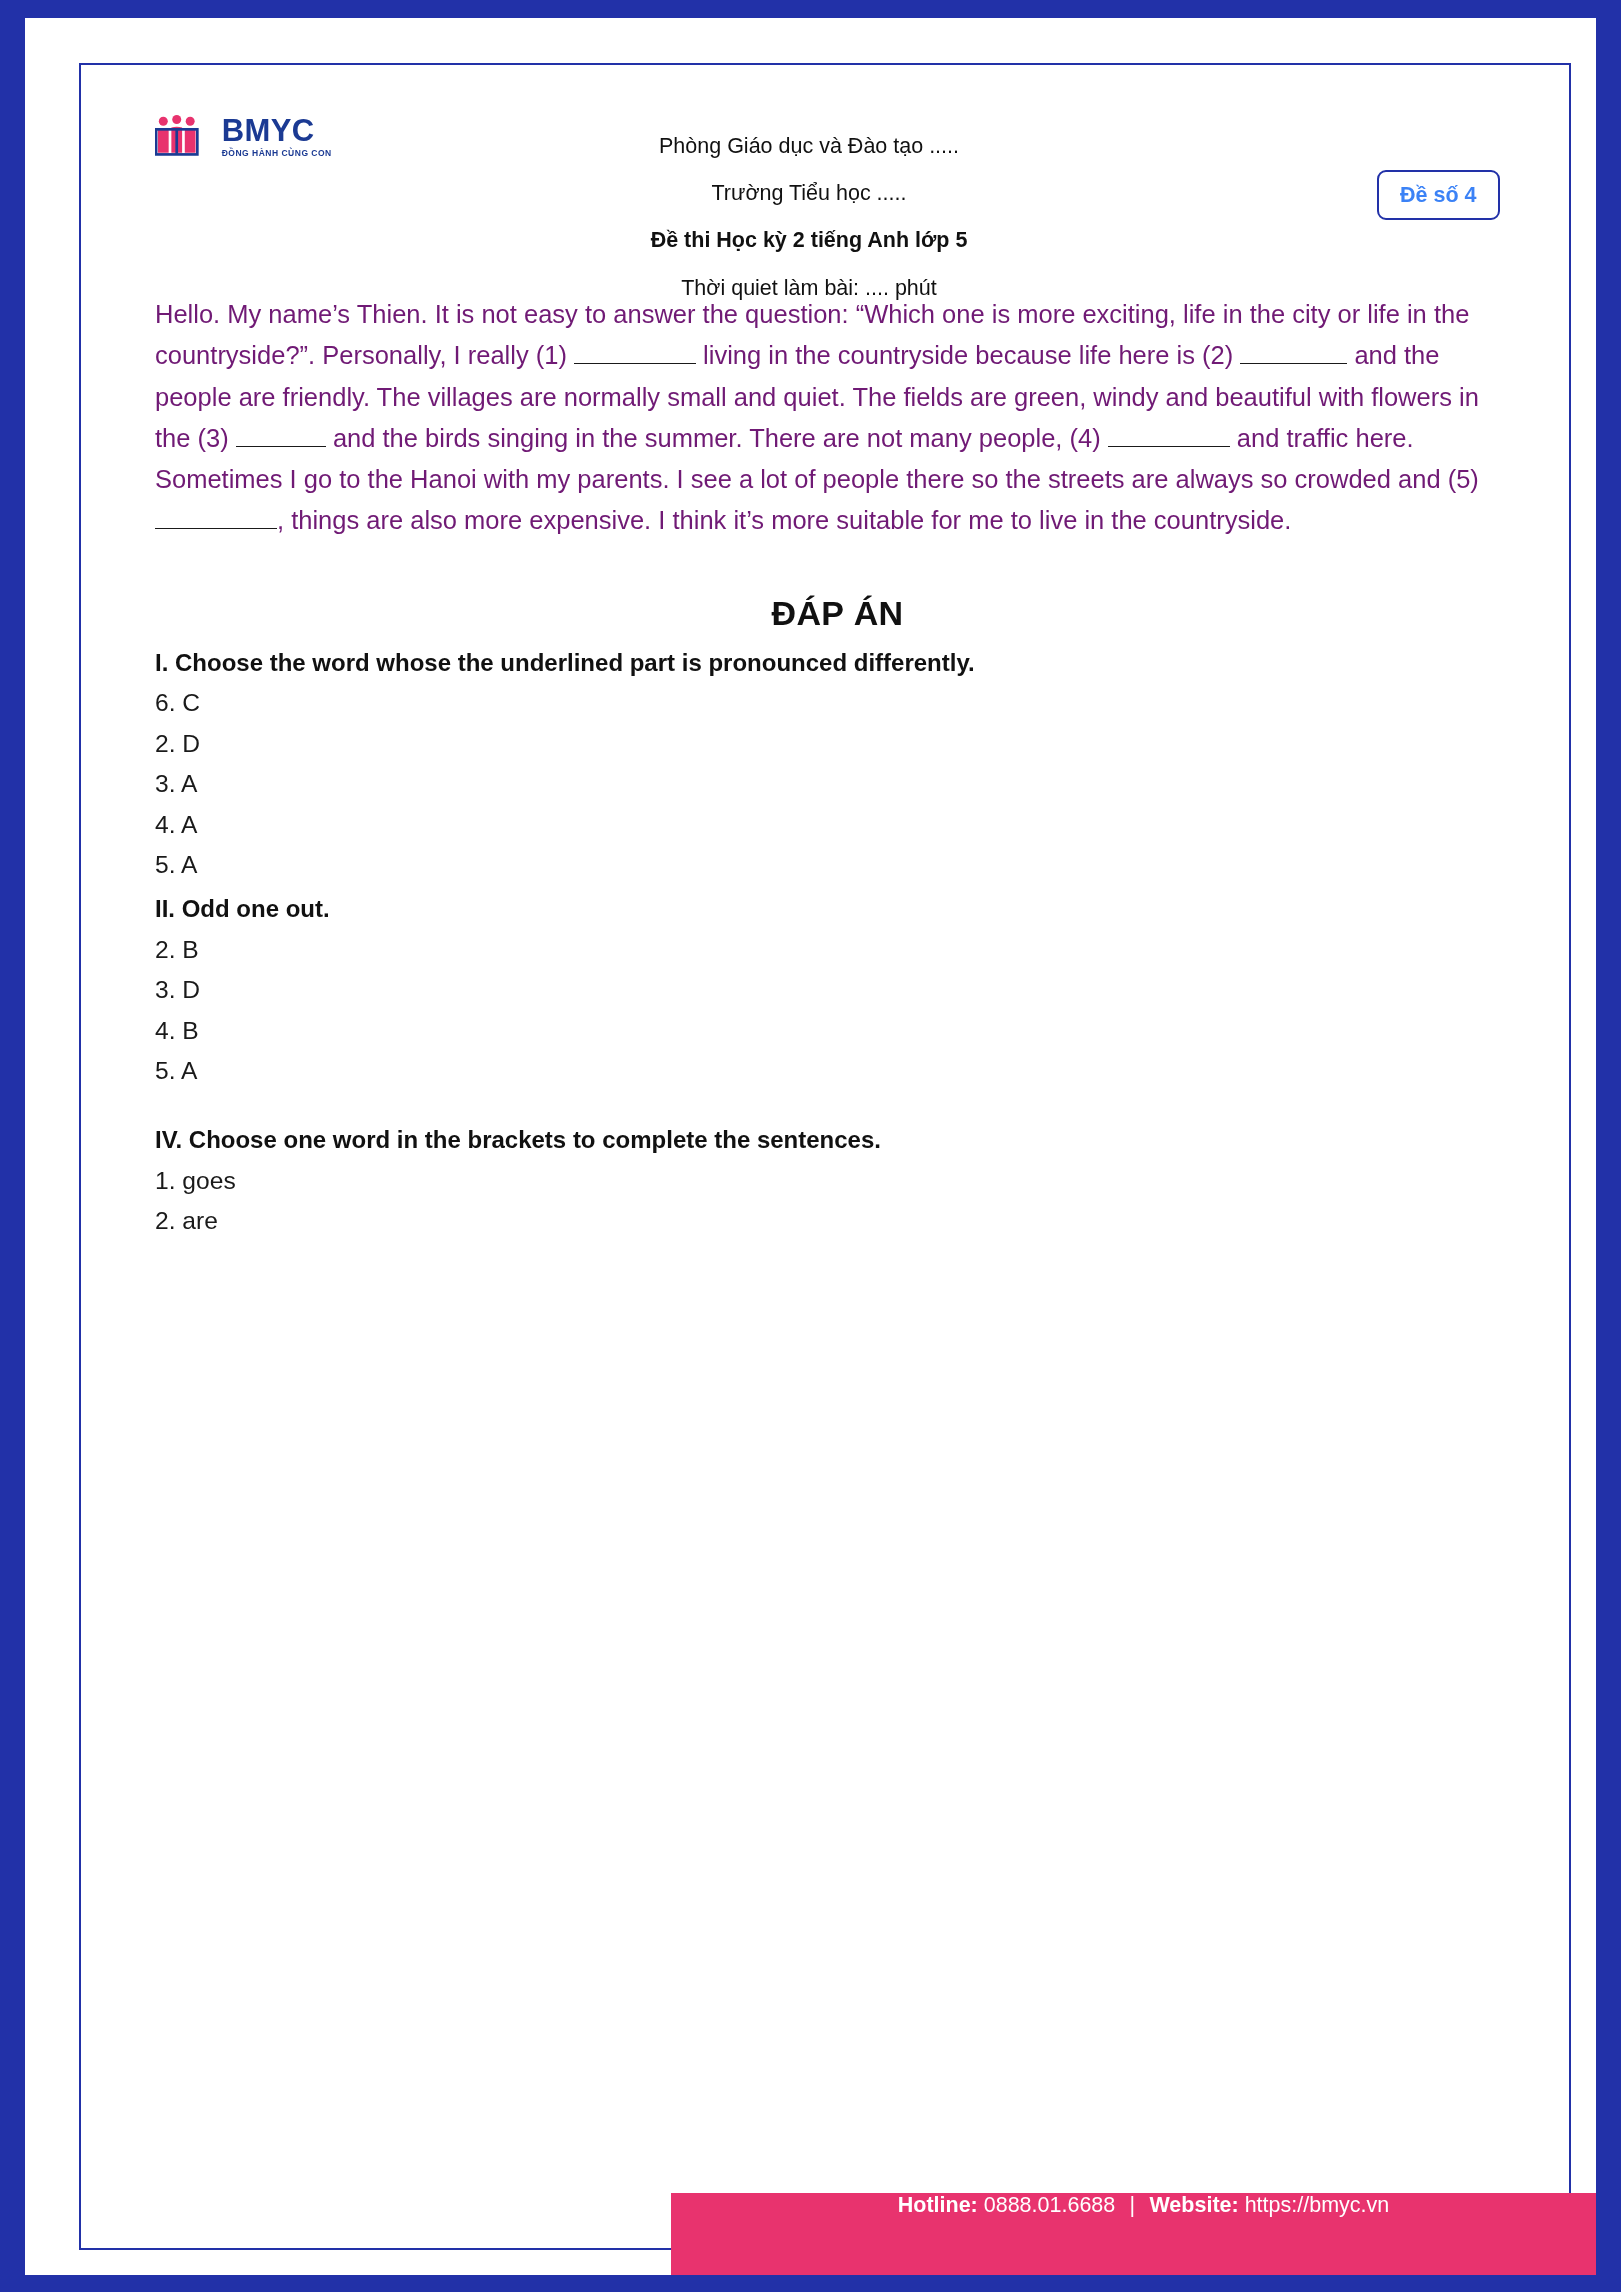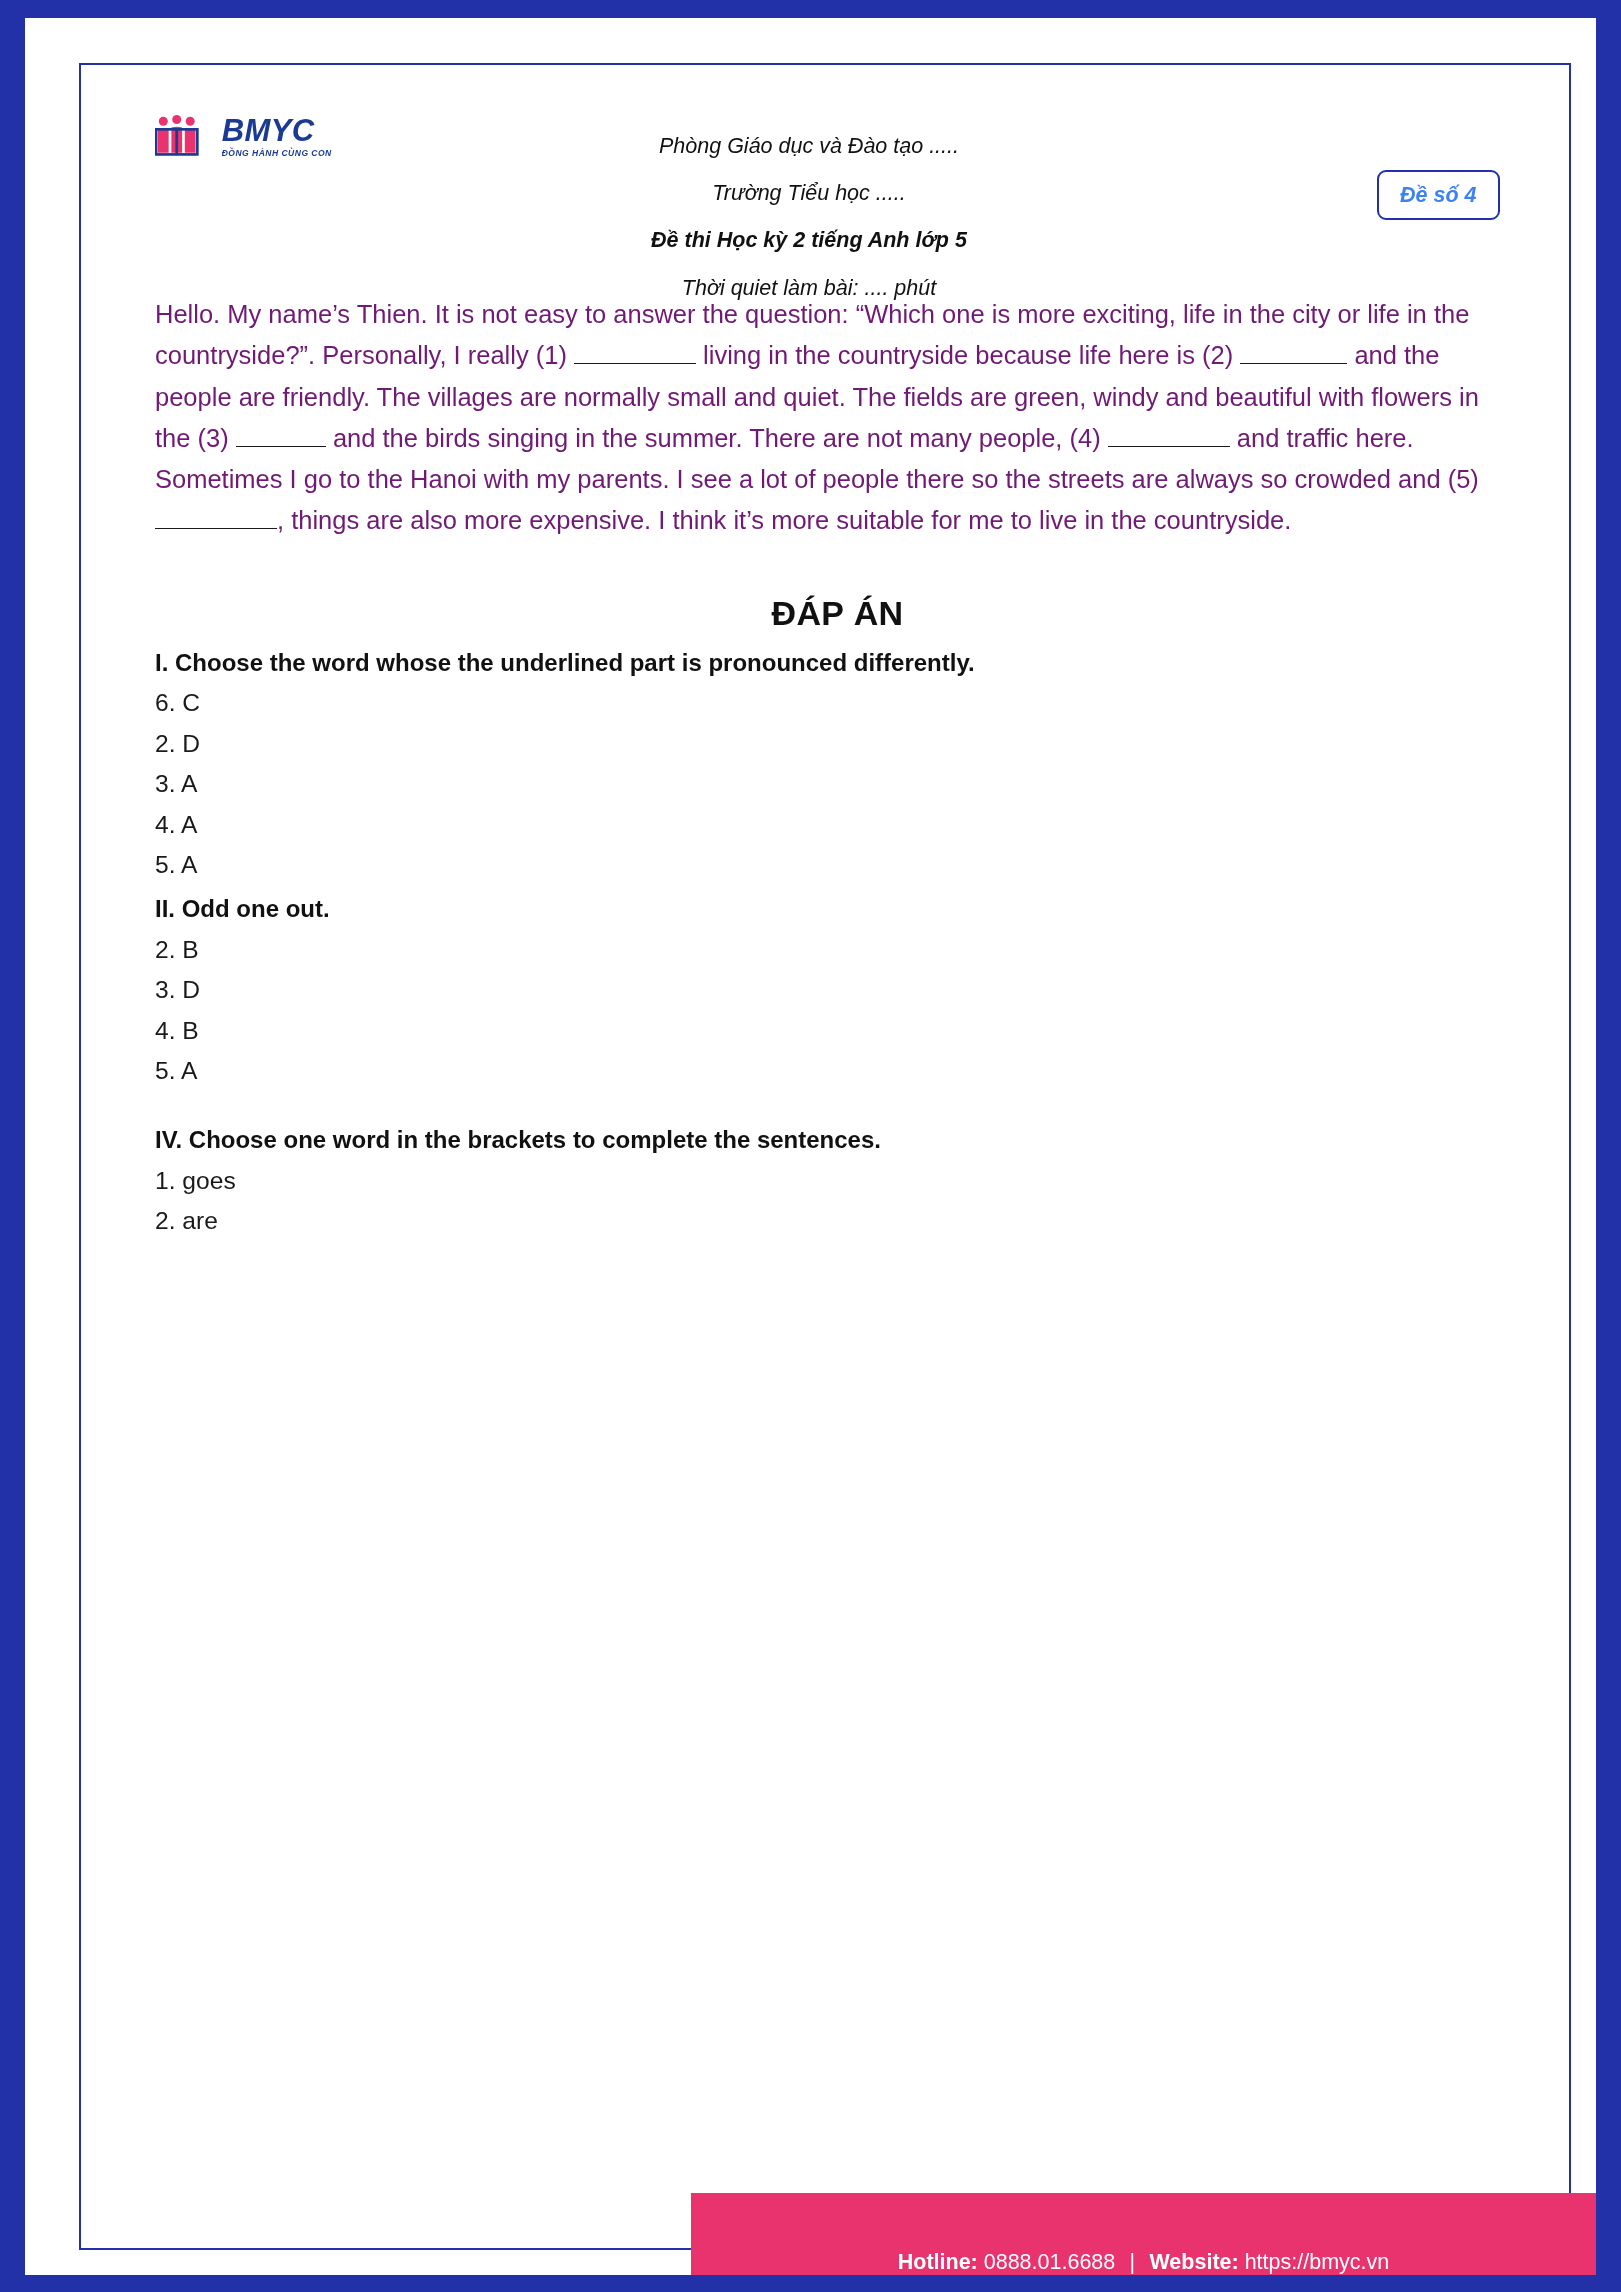--- a/index.html
+++ b/index.html
@@ -47,21 +47,20 @@
     width: 1517px;
     height: 2187px;
     box-sizing: border-box;
     padding: 27px 49px 0 49px;
   }
 
   
   .header {
     position: relative;
     height: 188px;
-    font-style: italic;
   }
   .logo {
     position: absolute;
     left: 27px;
     top: 25px;
     display: flex;
     align-items: center;
     gap: 10.7px;
   }
   .logo-mark {
@@ -161,24 +160,25 @@
 
   
   .footer-bar {
     position: absolute;
     right: 0;
     bottom: 0;
     width: 905px;
     height: 82px;
     background: #e8336e;
     display: flex;
-    align-items: flex-end;
+    align-items: flex-start;
     justify-content: center;
     color: #ffffff;
     font-size: 21.5px;
+    padding-left: 20px;
   }
   .footer-bar b { font-weight: bold; }
   .footer-sep { margin: 0 14.3px; }
 </style>
 </head>
 <body>
 
 <div class="page-border-outer">
   <div class="page-white">
     <div class="page-inner-frame"></div>

